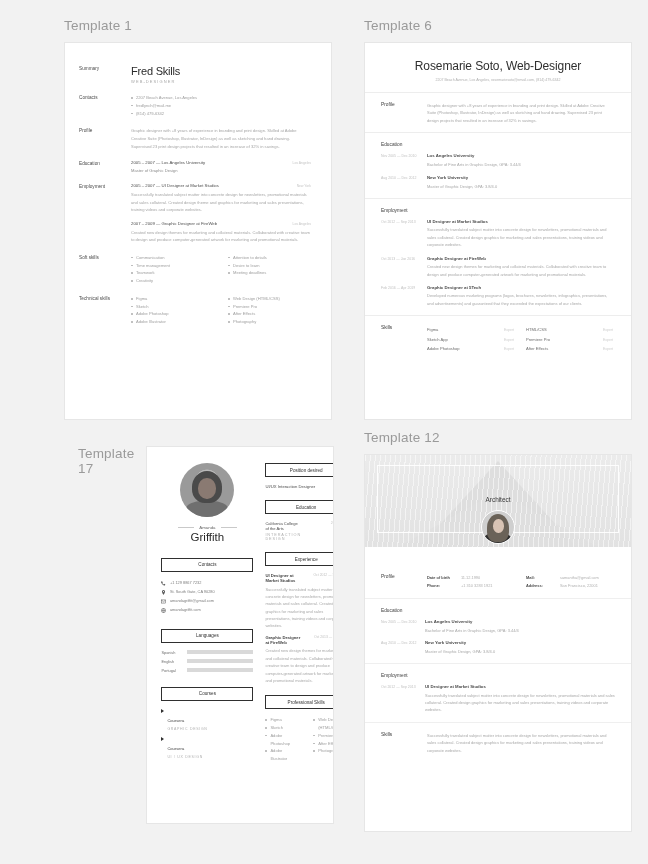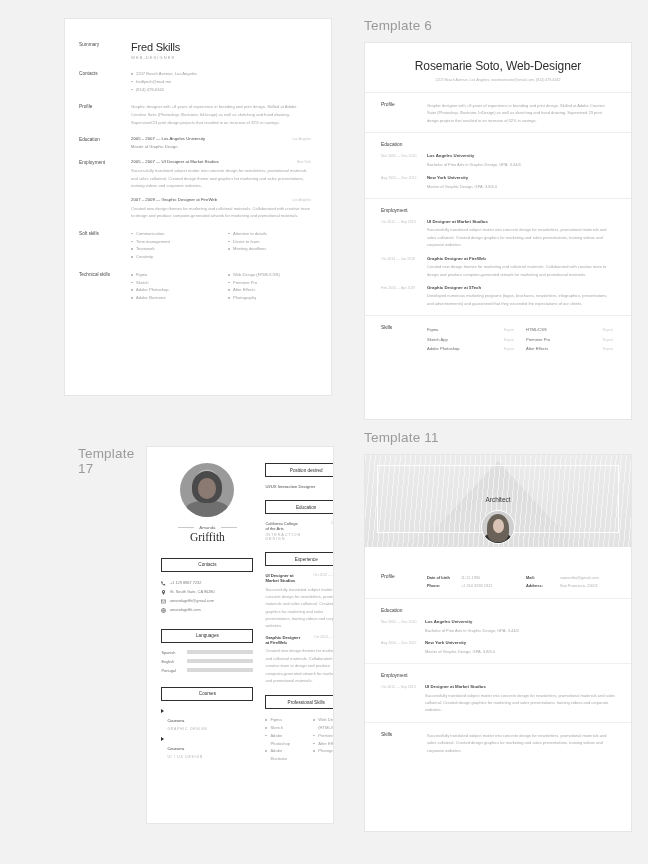--- a/index.html
+++ b/index.html
@@ -105,21 +105,21 @@
     position: absolute; left: 18px; top: 15px; width: 18px; height: 21px;
     border-radius: 48%; background: #8a7a72;
   }
   .avatar .body {
     position: absolute; left: 6px; bottom: -4px; width: 42px; height: 20px;
     border-radius: 40% 40% 0 0; background: #6f6f6f;
   }
   .name-rule { display: flex; align-items: center; justify-content: center; gap: 5px; }
   .name-rule .ln { width: 16px; height: 1px; background: #c9c9c9; }
   .t11-first { font-size: 4.4px; color: #6b6b6b; }
-  .t11-last { font-size: 11.5px; color: #2b2b2b; text-align: center; margin-top: 1px; line-height: 1.1; font-family: Liberation Serif, serif; }
+  .t11-last { font-size: 11.5px; color: #2b2b2b; text-align: center; margin-top: 1px; line-height: 1.1; }
   .btnbox {
     border: 1px solid #2f2f2f; height: 14px;
     display: flex; align-items: center; justify-content: center;
     font-size: 4.6px; color: #333;
     margin: 11px 0 7px 0;
   }
   .t11-left .btnbox { margin-top: 14px; }
   .contact-li {
     display: flex; align-items: center; gap: 3.5px;
     font-size: 3.9px; color: #7d7d7d; line-height: 2.3;
@@ -213,20 +213,21 @@
   .kv .k { width: 34px; flex: none; color: #4a4a4a; font-weight: 600; }
   .kv .v { color: #b0b0b0; }
 </style>
 </head>
 <body>
 
 <div class="page">
   <div class="grid">
 
     <div class="cell t1">
+      <div class="tpl-title">Template 1</div>
       <div class="card">
         <div class="t1-body">
 
           <div class="t1-row">
             <div class="t1-key">Summary</div>
             <div class="t1-val">
               <div class="t1-name">Fred Skills</div>
               <div class="t1-sub">WEB-DESIGNER</div>
             </div>
           </div>
@@ -575,21 +576,21 @@
                 </ul>
               </div>
             </div>
           </div>
 
         </div>
       </div>
     </div>
 
     <div class="cell t12">
-      <div class="tpl-title">Template 11</div>
+      <div class="tpl-title">Template 12</div>
       <div class="card">
 
         <div class="t12-hero">
           <div class="pyr"></div>
           <div class="pyr2"></div>
           <div class="stripes"></div>
           <div class="t12-frame"></div>
           <div class="t12-hrole">Architect</div>
           <div class="t12-av">
             <div class="body"></div>

